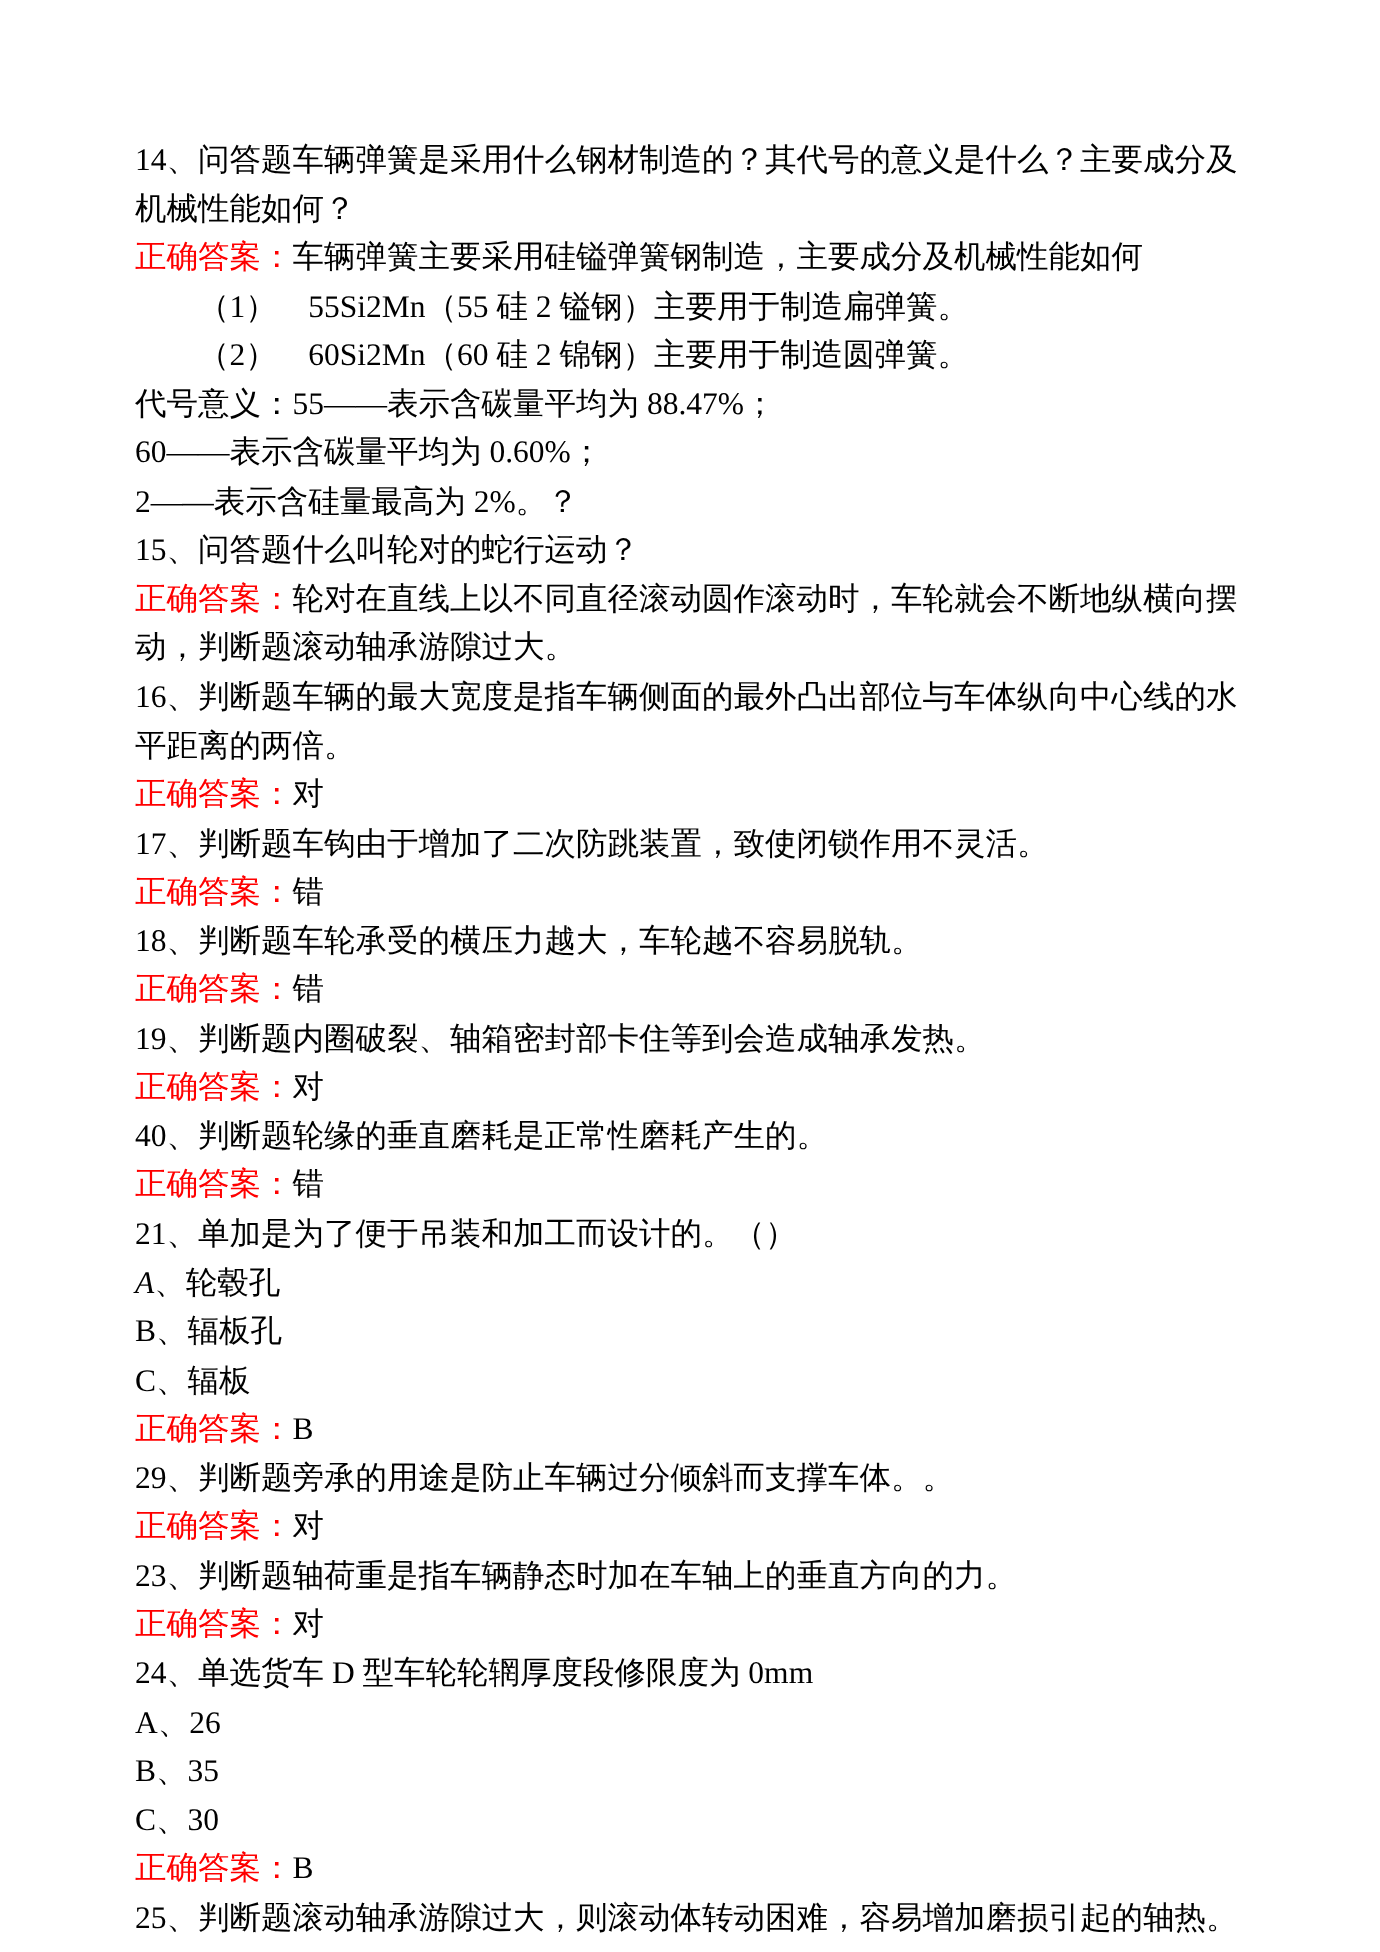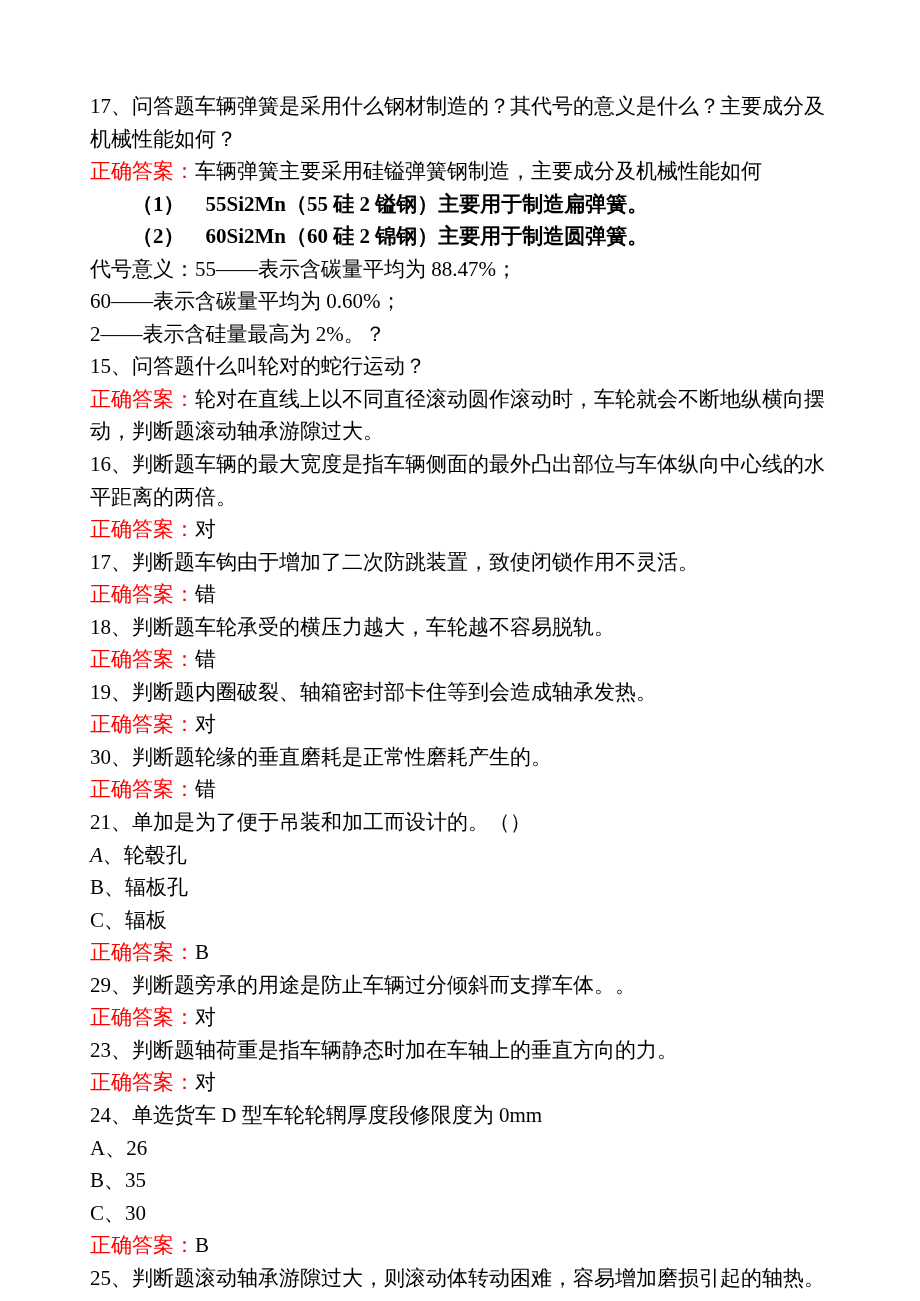--- a/index.html
+++ b/index.html
@@ -14,31 +14,30 @@
     box-sizing: border-box;
   }
   .line {
     display: block;
   }
   .red {
     color: #ff0000;
   }
   .indent {
     padding-left: 2em;
-    font-weight: bold;
   }
   .italic-a {
     font-style: italic;
     font-family: "Times New Roman", serif;
   }
 </style>
 </head>
 <body>
 
-<span class="line">17、问答题车辆弹簧是采用什么钢材制造的？其代号的意义是什么？主要成分及机械性能如何？</span>
+<span class="line">14、问答题车辆弹簧是采用什么钢材制造的？其代号的意义是什么？主要成分及机械性能如何？</span>
 <span class="line"><span class="red">正确答案：</span><span>车辆弹簧主要采用硅镒弹簧钢制造，主要成分及机械性能如何</span></span>
 <span class="line indent"><span>（1）</span>&nbsp;&nbsp;&nbsp;&nbsp;<span>55Si2Mn（55 硅 2 镒钢）主要用于制造扁弹簧。</span></span>
 <span class="line indent"><span>（2）</span>&nbsp;&nbsp;&nbsp;&nbsp;<span>60Si2Mn（60 硅 2 锦钢）主要用于制造圆弹簧。</span></span>
 <span class="line">代号意义：55——表示含碳量平均为 88.47%；</span>
 <span class="line">60——表示含碳量平均为 0.60%；</span>
 <span class="line">2——表示含硅量最高为 2%。？</span>
 
 <span class="line">15、问答题什么叫轮对的蛇行运动？</span>
 <span class="line"><span class="red">正确答案：</span><span>轮对在直线上以不同直径滚动圆作滚动时，车轮就会不断地纵横向摆动，判断题滚动轴承游隙过大。</span></span>
 
@@ -47,21 +46,21 @@
 
 <span class="line">17、判断题车钩由于增加了二次防跳装置，致使闭锁作用不灵活。</span>
 <span class="line"><span class="red">正确答案：</span><span>错</span></span>
 
 <span class="line">18、判断题车轮承受的横压力越大，车轮越不容易脱轨。</span>
 <span class="line"><span class="red">正确答案：</span><span>错</span></span>
 
 <span class="line">19、判断题内圈破裂、轴箱密封部卡住等到会造成轴承发热。</span>
 <span class="line"><span class="red">正确答案：</span><span>对</span></span>
 
-<span class="line">30、判断题轮缘的垂直磨耗是正常性磨耗产生的。</span>
+<span class="line">40、判断题轮缘的垂直磨耗是正常性磨耗产生的。</span>
 <span class="line"><span class="red">正确答案：</span><span>错</span></span>
 
 <span class="line">21、单加是为了便于吊装和加工而设计的。（）</span>
 <span class="line"><span class="italic-a">A</span><span>、轮毂孔</span></span>
 <span class="line">B、辐板孔</span>
 <span class="line">C、辐板</span>
 <span class="line"><span class="red">正确答案：</span><span>B</span></span>
 
 <span class="line">29、判断题旁承的用途是防止车辆过分倾斜而支撑车体。。</span>
 <span class="line"><span class="red">正确答案：</span><span>对</span></span>

